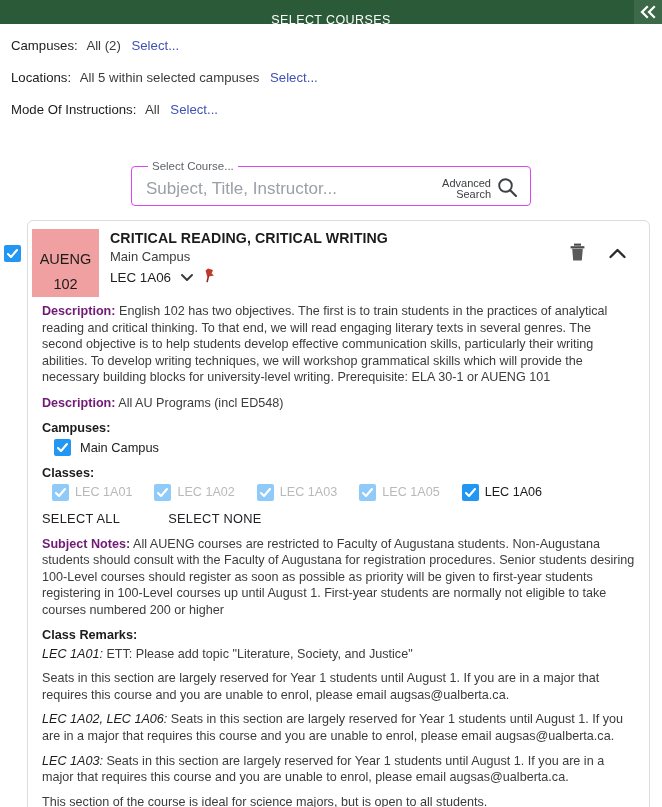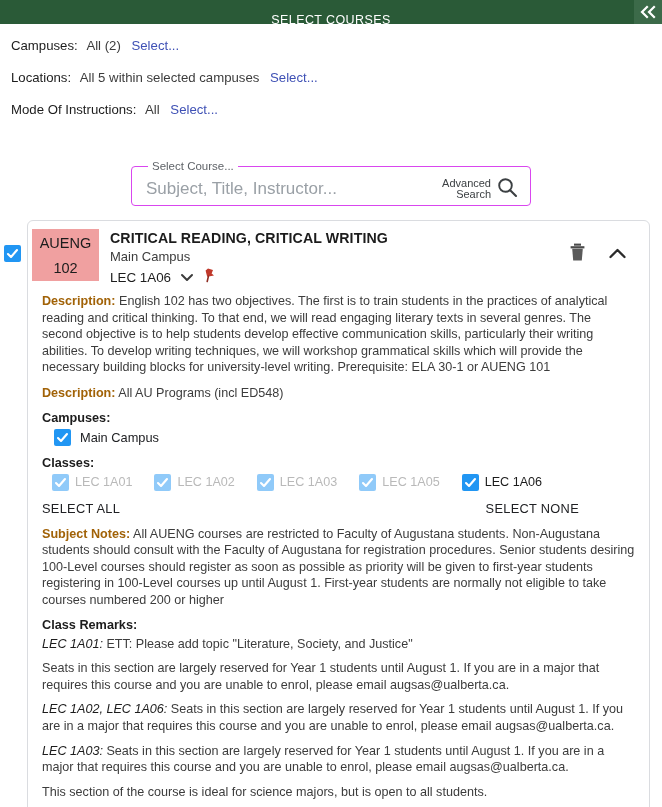--- a/index.html
+++ b/index.html
@@ -147,21 +147,21 @@
   }
   .code-badge {
     background: #f0a0a0;
     color: #1c1c1c;
     width: 67px;
     min-height: 52px;
     margin: 4px 0 0 4px;
     font-size: 14.5px;
     text-align: center;
     line-height: 25px;
-    padding-top: 2px;
+    padding-top: 18px;
     flex: none;
   }
   .head-mid { flex: 1; padding: 5px 0 0 11px; }
   .course-title {
     font-size: 14.2px;
     font-weight: bold;
     color: #1c1c1c;
     letter-spacing: .1px;
   }
   .course-campus {
@@ -185,21 +185,21 @@
   .icon-btn { cursor: pointer; display: block; }
 
   
   .card-body { padding: 6px 14px 10px 14px; }
   .para {
     font-size: 12.6px;
     line-height: 16.6px;
     color: #3c3c3c;
     margin: 0 0 9px 0;
   }
-  .para b, .lbl { color: #a16207; font-weight: bold; }
+  .para b, .lbl { color: #701a75; font-weight: bold; }
   .sec-label {
     font-size: 12.7px;
     color: #1c1c1c;
     font-weight: bold;
     margin: 0 0 4px 0;
   }
   .campus-opt {
     display: flex;
     align-items: center;
     gap: 9px;
@@ -218,21 +218,21 @@
     display: flex;
     align-items: center;
     gap: 6px;
     margin-right: 6px;
   }
   .class-chip .lab { font-size: 12.6px; color: #1c1c1c; }
   .class-chip.disabled .lab { color: #b9b9b9; }
 
   .sel-actions {
     display: flex;
-    justify-content: space-between;
+    justify-content: flex-start;
     gap: 48px;
     padding: 8px 56px 0 0;
   }
   .txt-btn {
     font-size: 12.8px;
     color: #202124;
     cursor: pointer;
     letter-spacing: .3px;
   }
 

